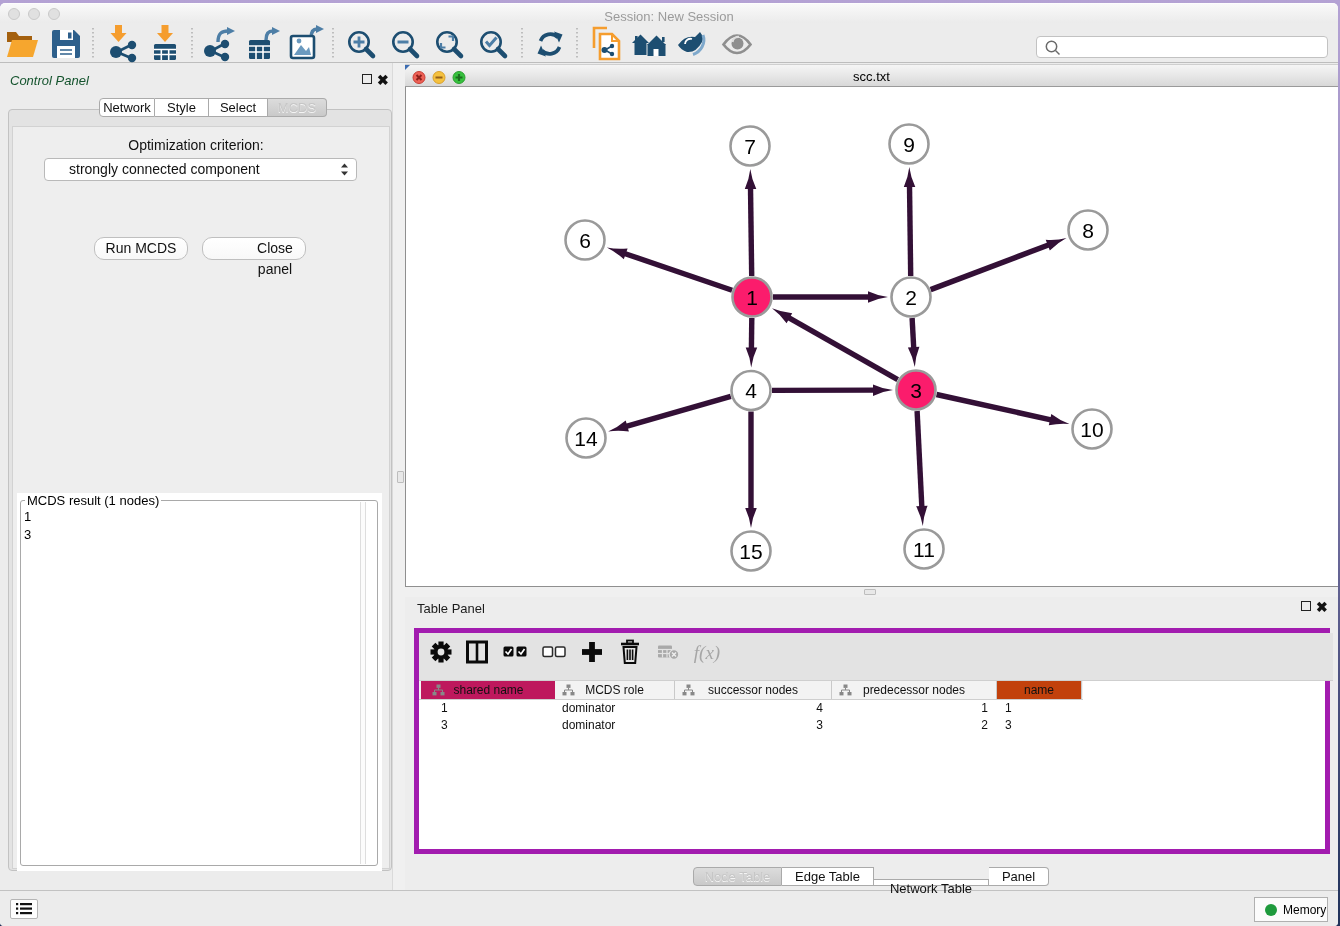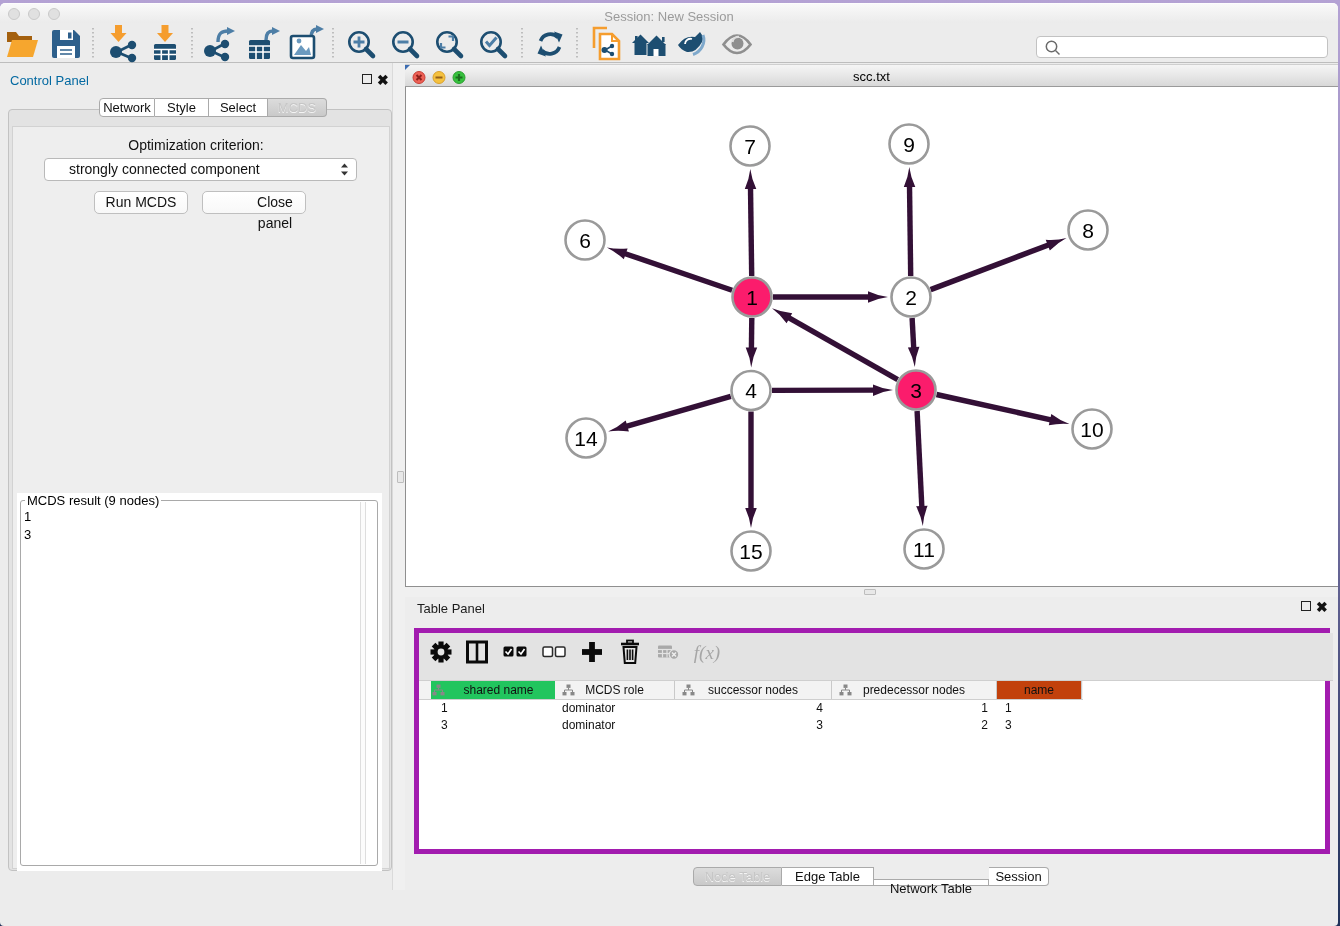--- a/index.html
+++ b/index.html
@@ -9,29 +9,29 @@
 #appwin { position:absolute; left:0; top:3px; width:1338px; height:923px; background:#ececec; border-radius:5px 5px 4px 4px; overflow:hidden; }
 
 #titlebar { position:absolute; left:0; top:0; width:1338px; height:20px; background:linear-gradient(180deg,#f9f9f9,#ebebeb); border-top:1px solid #fdfdfd; border-radius:5px 5px 0 0; }
 .tl { position:absolute; top:4px; width:12px; height:12px; border-radius:50%; background:#e0e0e0; border:1px solid #c9c9c9; }
 #apptitle { position:absolute; top:5px; left:0; width:1338px; text-align:center; font-size:13px; color:#9b9b9b; }
 
 #toolbar { position:absolute; left:0; top:20px; width:1338px; height:40px; background:#ececec; border-bottom:1px solid #bdbdbd; }
 #searchbox { position:absolute; left:1036px; top:13px; width:292px; height:22px; background:#fff; border:1px solid #c2c2c2; border-radius:4px; }
 
 #cp { position:absolute; left:0; top:60px; width:392px; height:827px; background:#ececec; }
-#cpTitle { position:absolute; left:10px; top:10px; font-size:13px; color:#0369a1; }
+#cpTitle { position:absolute; left:10px; top:10px; font-size:13px; color:#14532d;font-style:italic; }
 #cpPane { position:absolute; left:8px; top:46px; width:384px; height:762px; background:#e3e3e3; border:1px solid #c2c2c2; border-radius:4px; }
 #cpInner { position:absolute; left:3px; top:16px; width:378px; height:743px; background:#eeeeee; border:1px solid #d2d2d2; }
 .tabrow { position:absolute; display:flex; height:19px; font-size:13px; z-index:5; }
 .tab { background:#fff; border:1px solid #aaa; border-left:none; color:#111; text-align:center; line-height:18px; }
 .tab.first { border-left:1px solid #aaa; border-radius:4px 0 0 4px; }
 .tab.last { border-radius:0 4px 4px 0; }
 .tab.sel { background:linear-gradient(180deg,#dcdcdc,#c9c9c9); color:#c6c6c6; text-shadow:0 1px 0 #f4f4f4; }
-.btn { position:absolute; background:linear-gradient(180deg,#ffffff,#f8f8f8); border:1px solid #bfbfbf; border-radius:5px; font-size:14px; color:#111; text-align:center; }
+.btn { position:absolute; background:linear-gradient(180deg,#ffffff,#f8f8f8); border:1px solid #bfbfbf; border-radius:10px; font-size:14px; color:#111; text-align:center;margin-top:46px; }
 
 #vdiv { position:absolute; left:392px; top:60px; width:13px; height:827px; background:#f0f0f0; border-left:1px solid #dadada; }
 #vgrab { position:absolute; left:397px; top:468px; width:7px; height:12px; background:#e8e8e8; border:1px solid #bdbdbd; border-radius:1px; }
 
 #netwin { position:absolute; left:405px; top:61px; width:933px; height:523px; }
 #nettb { position:absolute; left:0; top:0; width:933px; height:23px; background:linear-gradient(180deg,#f5f5f5 0%,#e9e9e9 45%,#d8d8d8 100%); border-top:1px solid #cfcfcf; border-bottom:1px solid #9a9a9a; }
 #netbody { position:absolute; left:0; top:23px; width:933px; height:500px; background:#fff; border-left:1px solid #8f8f8f; border-bottom:1px solid #8f8f8f; }
 #nettitle { position:absolute; top:4px; left:0; width:933px; text-align:center; font-size:13px; color:#000; }
 
 #graph { position:absolute; left:0; top:0; }
@@ -235,21 +235,21 @@
       </div>
     <div class="abs" style="left:0; top:74px; width:392px; text-align:center; font-size:14px; color:#111;">Optimization criterion:</div>
     <div class="abs" id="combo" style="left:44px; top:95px; width:313px; height:23px; background:#fff; border:1px solid #b9b9b9; border-radius:4px; font-size:14px; color:#111; line-height:21px; padding-left:24px;">strongly connected component<svg width="11" height="15" viewBox="0 0 11 15" style="position:absolute; right:6px; top:3px;">
           <path d="M2 5.5 L5.5 1.5 L9 5.5 Z" fill="#333"></path>
           <path d="M2 9.5 L5.5 13.5 L9 9.5 Z" fill="#333"></path>
         </svg></div>
     <div class="btn" style="left:94px; top:128px; width:94px; height:23px; line-height:21px;">Run MCDS</div>
     <div class="btn" style="left:202px; top:128px; width:104px; height:23px; line-height:21px;padding-left:42px;">Close panel</div>
     <div class="abs" id="resultPanel" style="left:17px; top:430px; width:365px; height:378px; background:#fff;">
       <div class="abs" style="left:3px; top:7px; width:358px; height:366px; border:1px solid #a9a9a9; border-radius:3px;"></div>
-      <div class="abs" style="left:8px; top:0px; background:#fff; padding:0 2px; font-size:13px; color:#000;">MCDS result (9 nodes)</div>
+      <div class="abs" style="left:8px; top:0px; background:#fff; padding:0 2px; font-size:13px; color:#000;">MCDS result (1 nodes)</div>
       <div class="abs" style="left:7px; top:15px; font-size:13px; color:#000; line-height:17.5px;">1<br>3</div>
       <div class="abs" style="left:343px; top:9px; width:6px; height:362px; background:#fcfcfc; border-left:1px solid #dedede; border-right:1px solid #dedede;"></div>
     </div>
   </div>
   <div id="vdiv"></div>
   <div id="vgrab"></div>
   <div id="netwin">
     <div id="nettb">
       <svg width="70" height="23" viewBox="0 0 70 23" style="position:absolute;left:0;top:0;">
 <circle cx="14" cy="12.5" r="6" fill="#ee6156" stroke="#c63f36" stroke-width="1"></circle>
@@ -386,21 +386,21 @@
                 <line x1="-1" y1="-2.5" x2="-1" y2="5.5"></line>
 </g>
 <circle cx="6" cy="2.5" r="4.8" fill="#a9a9a9" stroke="#e3e3e3" stroke-width="1.2"></circle>
 <path d="M4 0.5 l4 4 M8 0.5 l-4 4" stroke="#f0f0f0" stroke-width="1.4"></path>
 </g>
 
 <text x="288" y="26" font-family="Liberation Serif, serif" font-style="italic" font-size="19" fill="#a6a6a6" text-anchor="middle">f(x)</text>
 </svg>
       </div>
       <div id="tpHead">
-        <div class="hc" style="left:12px; width:136px; background:#22c55e;">shared name</div>
+        <div class="hc" style="left:2px; width:136px; background:#be185d;">shared name</div>
         <div class="hc" style="left:136px; width:120px; background:#f3f3f3;">MCDS role</div>
         <div class="hc" style="left:256px; width:157px; background:#f3f3f3;">successor nodes</div>
         <div class="hc" style="left:413px; width:165px; background:#f3f3f3;">predecessor nodes</div>
         <div class="hc" style="left:578px; width:85px; background:#c2410c;">name</div>
         <svg class="hicon" style="left:13px;" width="13" height="12" viewBox="0 0 13 12">
             <g fill="#888">
               <rect x="4.5" y="0.5" width="4" height="3.4"></rect>
               <rect x="0.5" y="8" width="4" height="3.4"></rect>
               <rect x="8.5" y="8" width="4" height="3.4"></rect>
             </g>
@@ -447,16 +447,34 @@
       <div class="rowtext" style="left:22px; top:84px;">3</div>
       <div class="rowtext" style="left:143px; top:84px;">dominator</div>
       <div class="rowtext" style="left:304px; top:84px; width:100px; text-align:right;">3</div>
       <div class="rowtext" style="left:469px; top:84px; width:100px; text-align:right;">2</div>
       <div class="rowtext" style="left:586px; top:84px;">3</div>
     </div>
     <div class="tabrow" style="left:288px; top:270px;">
       <div class="tab sel first" style="width:89px;">Node Table</div>
       <div class="tab" style="width:92px;">Edge Table</div>
       <div class="tab" style="width:115px;margin-top:12px;">Network Table</div>
-      <div class="tab last" style="width:60px;">Session</div>
-    </div>
+      <div class="tab last" style="width:60px;">Panel</div>
+    </div>
+  </div>
+  <div id="statusbar">
+    <div id="listbtn"><svg width="26" height="18" viewBox="0 0 26 18">
+          <g fill="#111">
+<rect x="5" y="3" width="2.2" height="2.2"></rect>
+            <rect x="9" y="3" width="12" height="2.2"></rect>
+<rect x="5" y="7.5" width="2.2" height="2.2"></rect>
+            <rect x="9" y="7.5" width="12" height="2.2"></rect>
+<rect x="5" y="12" width="2.2" height="2.2"></rect>
+            <rect x="9" y="12" width="12" height="2.2"></rect>
+</g>
+        </svg></div>
+    <div id="membtn">
+        <svg width="14" height="14" viewBox="0 0 14 14" style="position:absolute;left:9px;top:5px;">
+          <circle cx="7" cy="7" r="6" fill="#1e9a3c"></circle>
+        </svg>
+        <span style="position:absolute;left:28px;top:5px;">Memory</span>
+      </div>
   </div>
 </div>
 
 </body></html>

